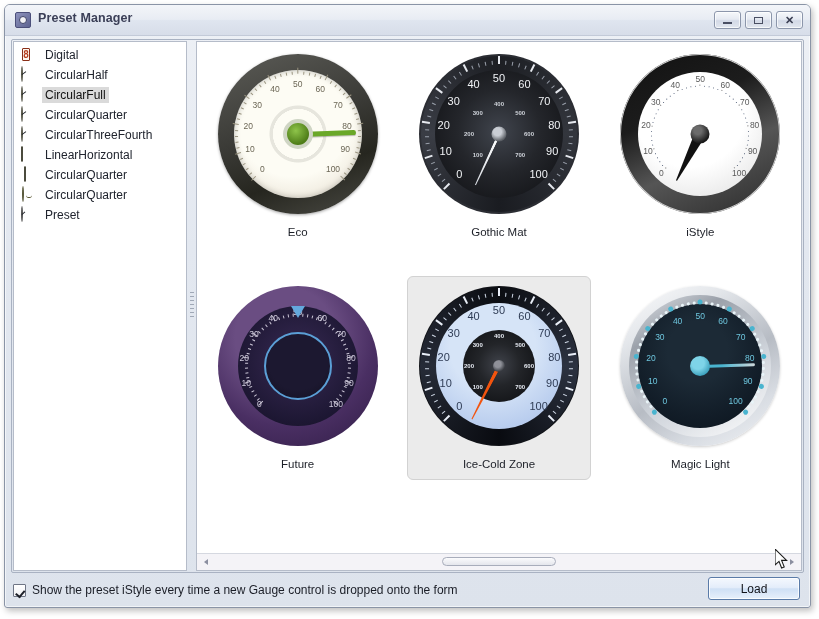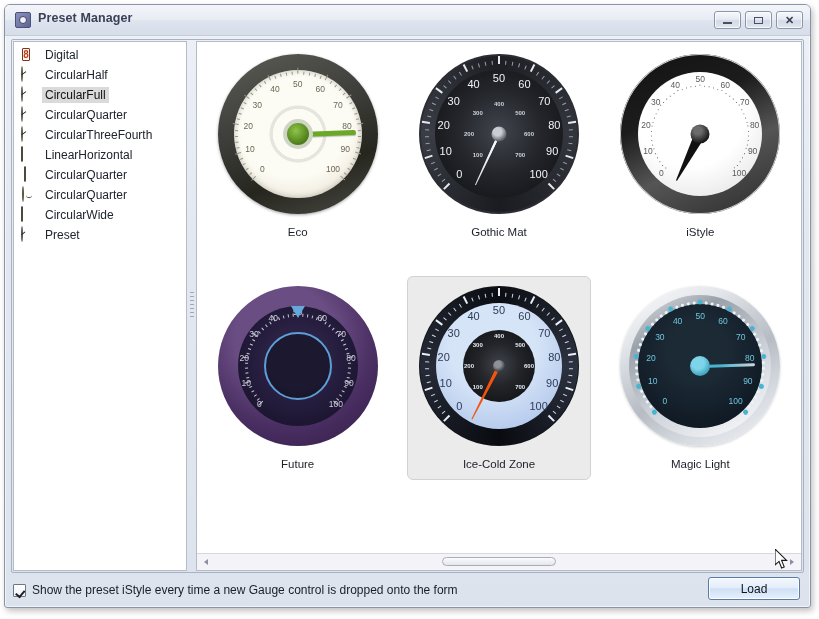--- a/index.html
+++ b/index.html
@@ -538,26 +538,20 @@
             <span class="label">CircularQuarter</span>
           </div>
 
           <div class="list-item">
             <span class="ico">
               <span class="ico-state"></span>
             </span>
             <span class="label">CircularQuarter</span>
           </div>
 
-          <div class="list-item">
-            <span class="ico">
-              <span class="ico-wide"></span>
-            </span>
-            <span class="label">CircularWide</span>
-          </div>
 
           <div class="list-item">
             <span class="ico">
               <span class="ico-complex"></span>
             </span>
             <span class="label">Preset</span>
           </div>
 
         </div>
 

